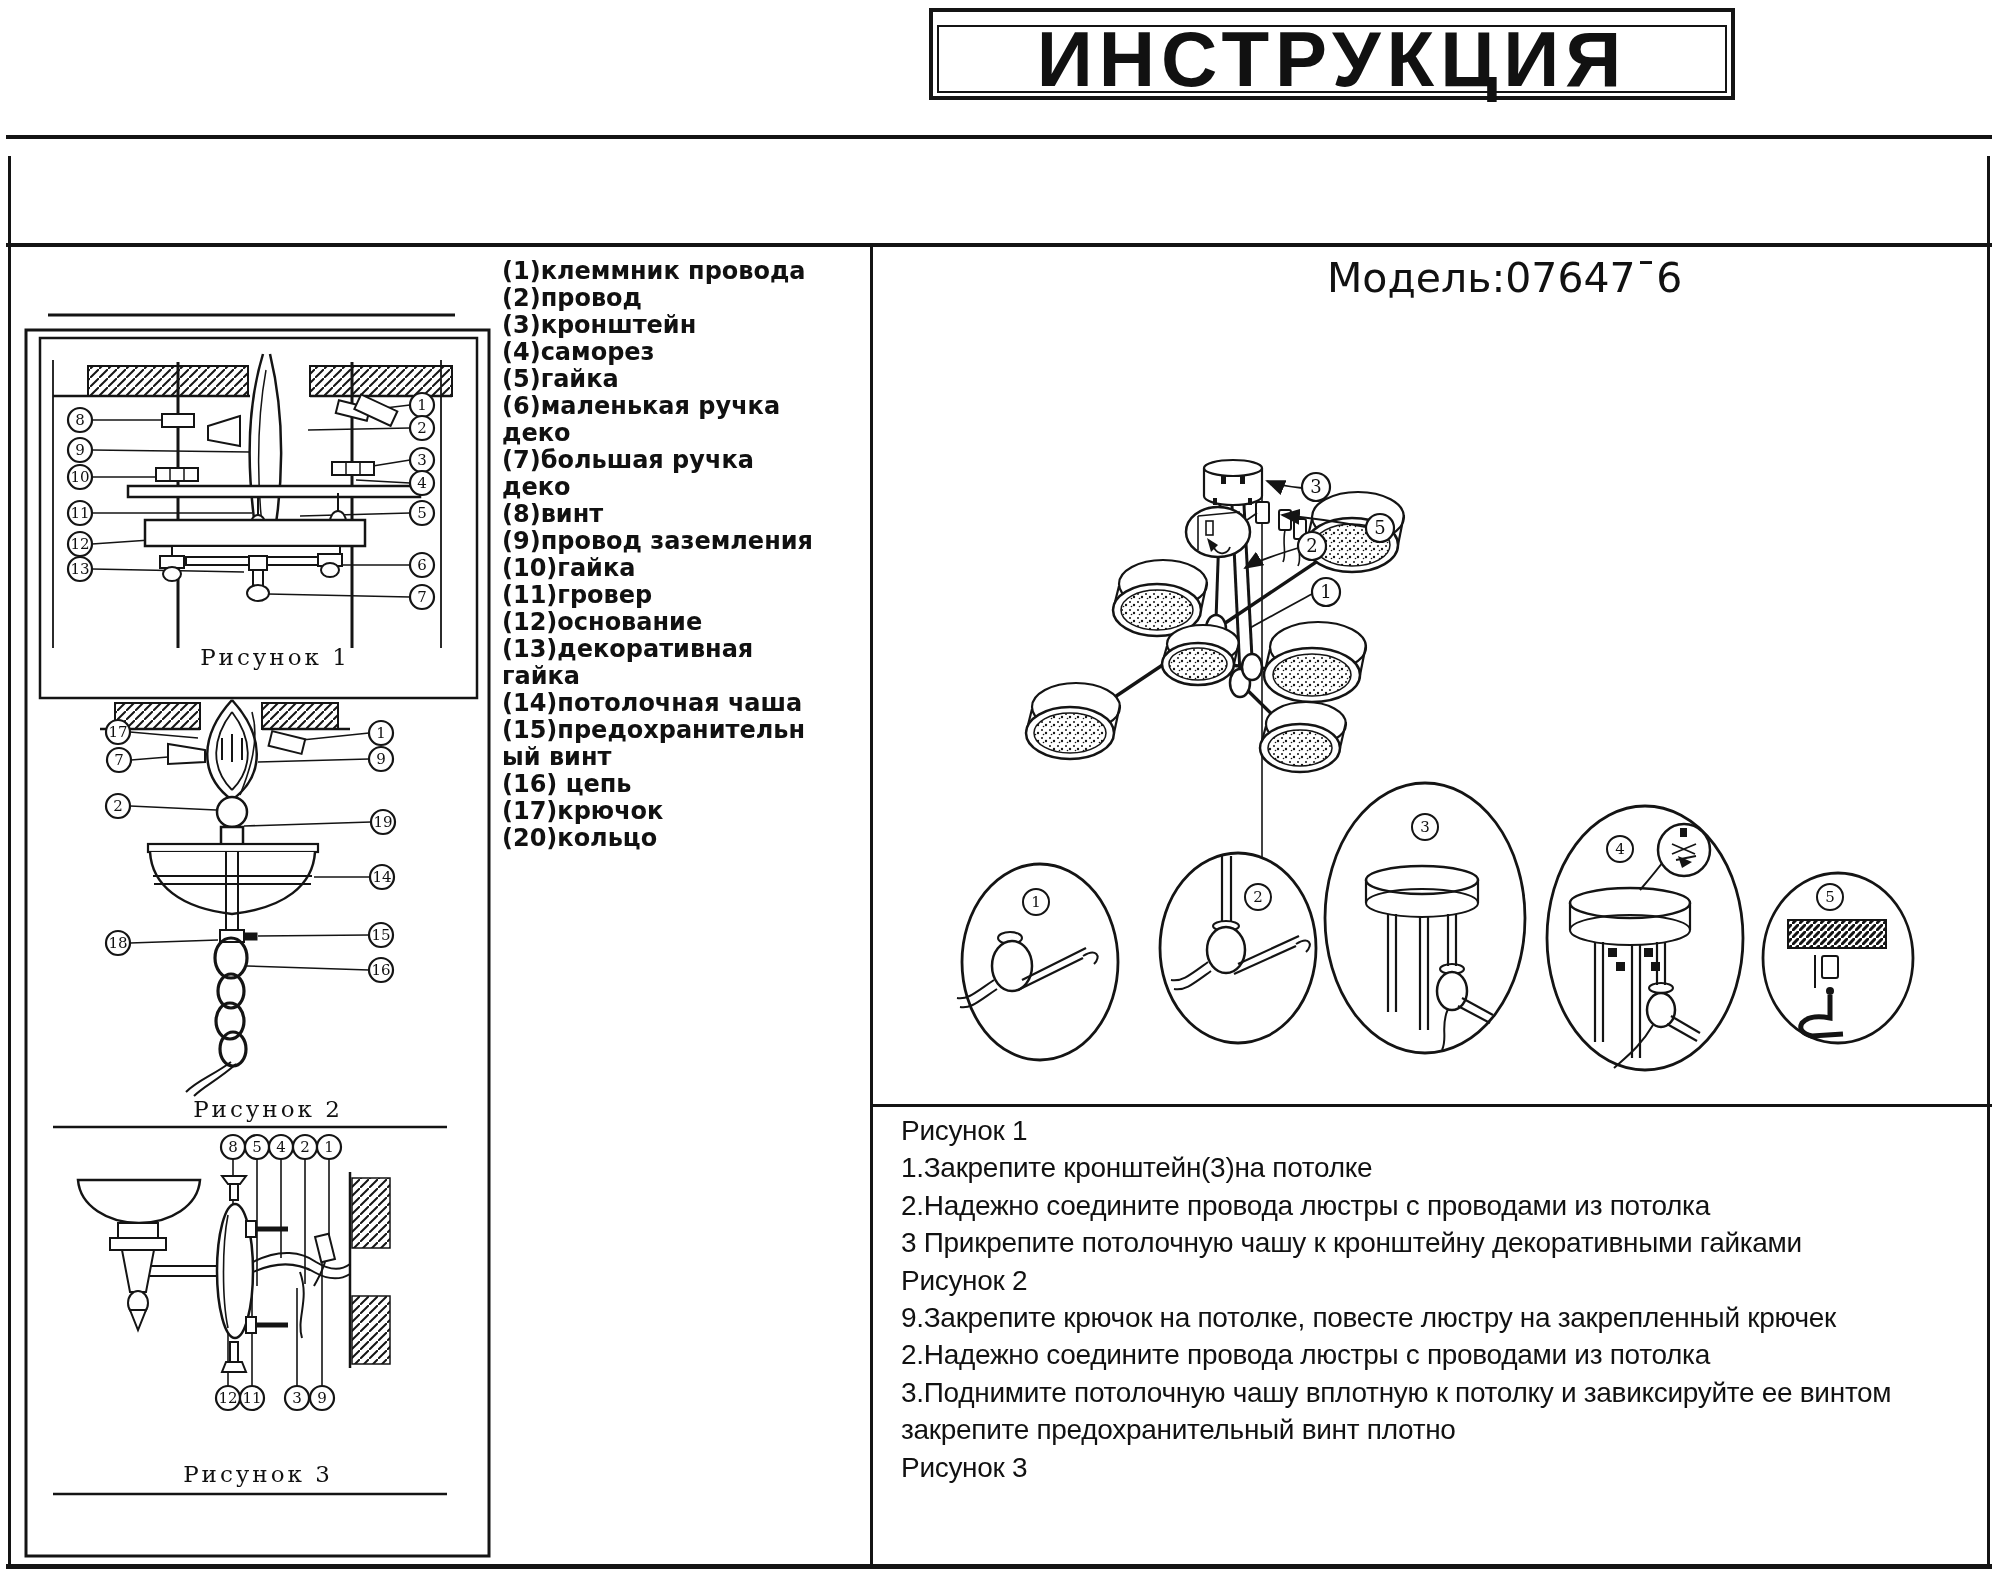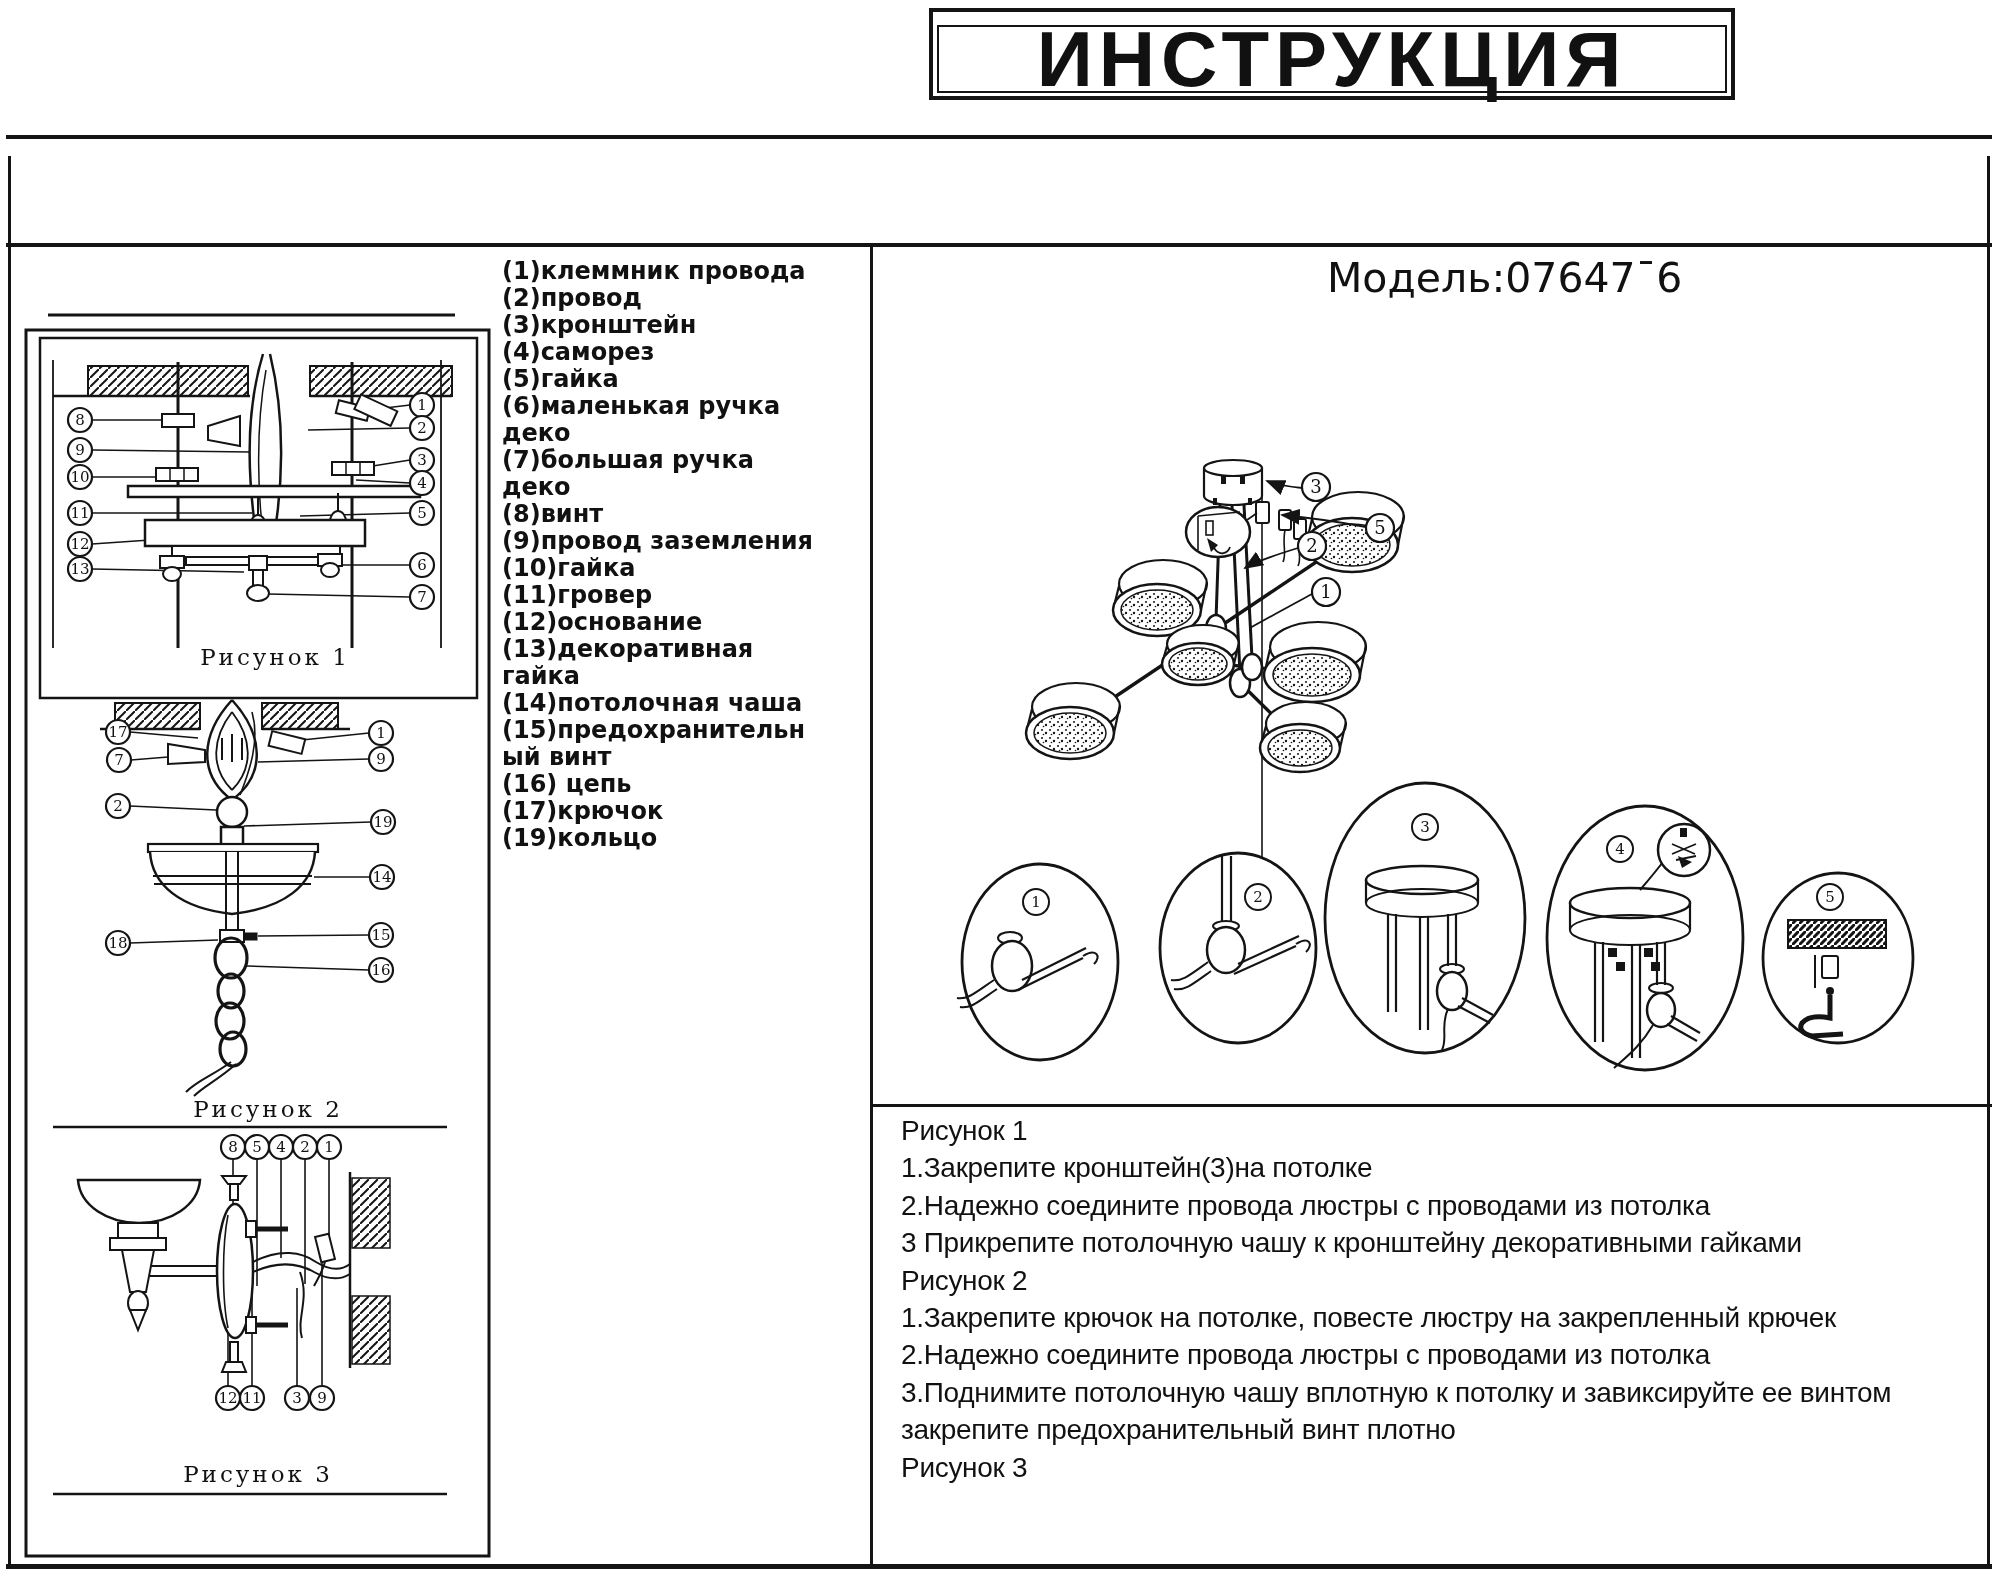--- a/index.html
+++ b/index.html
@@ -77,30 +77,30 @@
   <div class="part-item">(10)гайка</div>
   <div class="part-item">(11)гровер</div>
   <div class="part-item">(12)основание</div>
   <div class="part-item">(13)декоративная
 гайка</div>
   <div class="part-item">(14)потолочная чаша</div>
   <div class="part-item">(15)предохранительн
 ый винт</div>
   <div class="part-item">(16) цепь</div>
   <div class="part-item">(17)крючок</div>
-  <div class="part-item">(19)кольцо</div>
+  <div class="part-item">(20)кольцо</div>
 </div>
 
 <div class="instructions">
   <div>Рисунок 1</div>
   <div>1.Закрепите кронштейн(3)на потолке</div>
   <div>2.Надежно соедините провода люстры с проводами из потолка</div>
   <div>3 Прикрепите потолочную чашу к кронштейну декоративными гайками</div>
   <div>Рисунок 2</div>
-  <div>1.Закрепите крючок на потолке, повесте люстру на закрепленный крючек</div>
+  <div>9.Закрепите крючок на потолке, повесте люстру на закрепленный крючек</div>
   <div>2.Надежно соедините провода люстры с проводами из потолка</div>
   <div>3.Поднимите потолочную чашу вплотную к потолку и завиксируйте ее винтом</div>
   <div>закрепите предохранительный винт плотно</div>
   <div>Рисунок 3</div>
 </div>
 
 <svg style="left:9px;top:158px;" width="861" height="1406" viewBox="9 158 861 1406">
   <defs>
     <pattern id="hatchL" width="9" height="9" patternUnits="userSpaceOnUse">
       <path d="M0,9 L9,0" stroke="#141414" stroke-width="2"></path>

